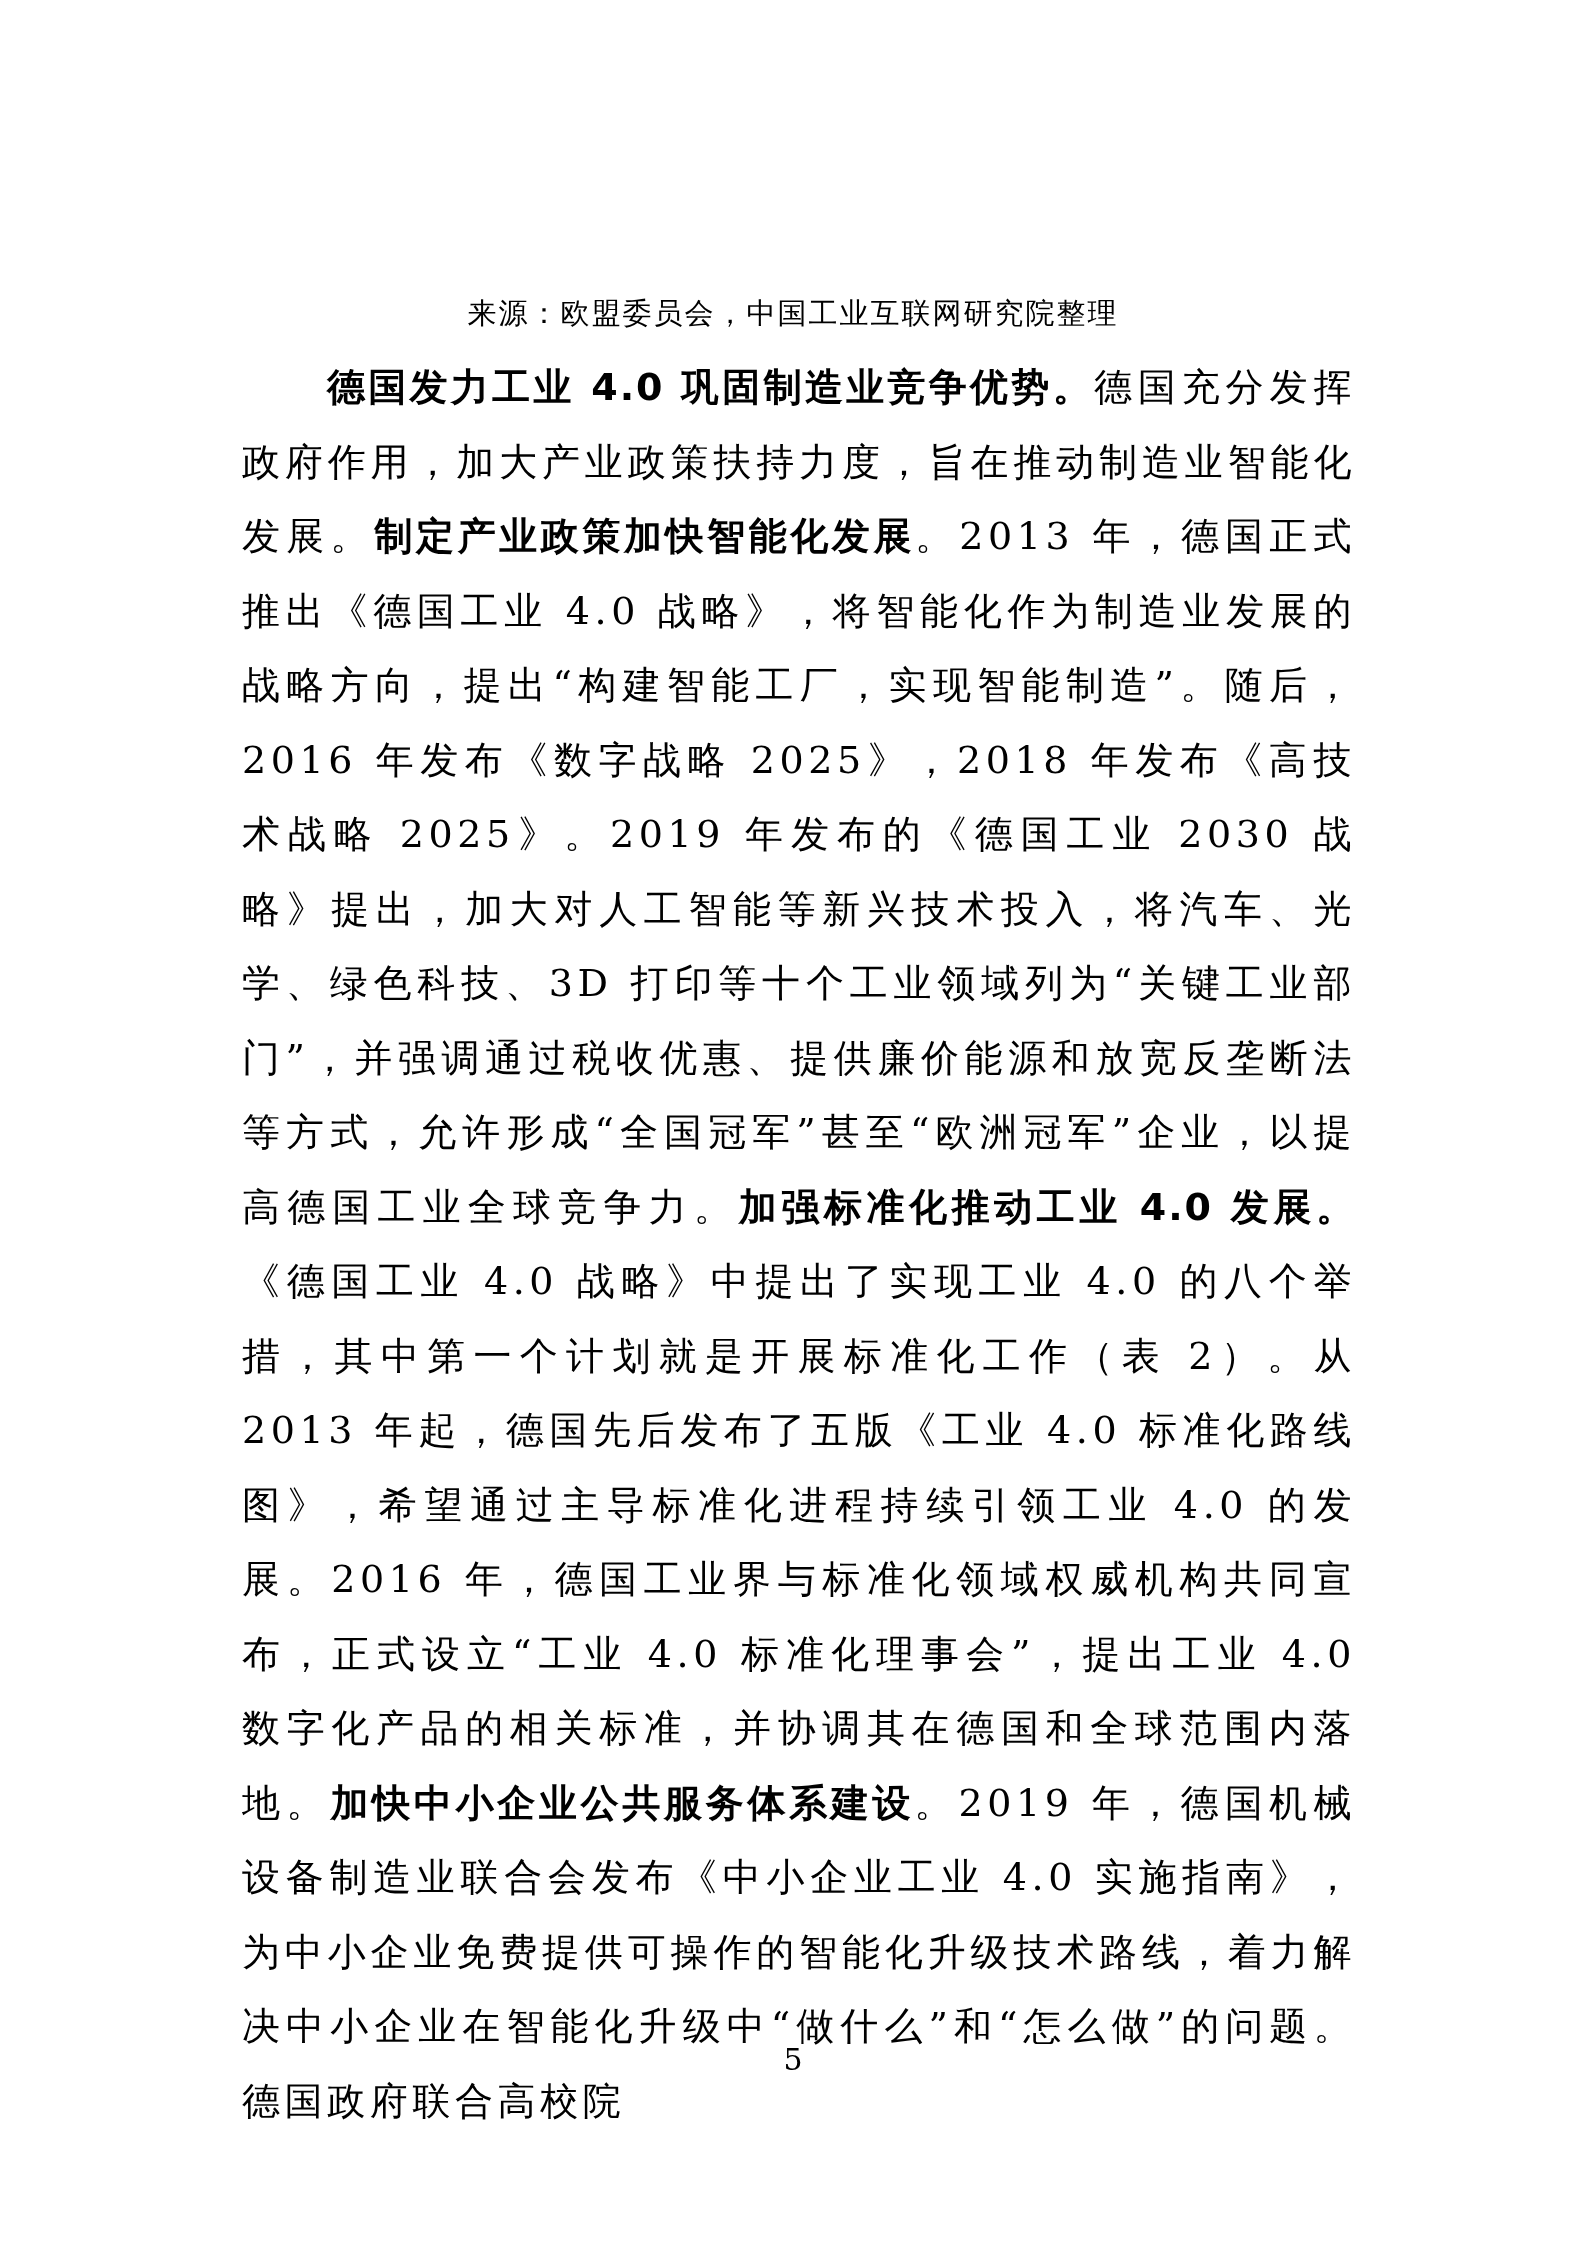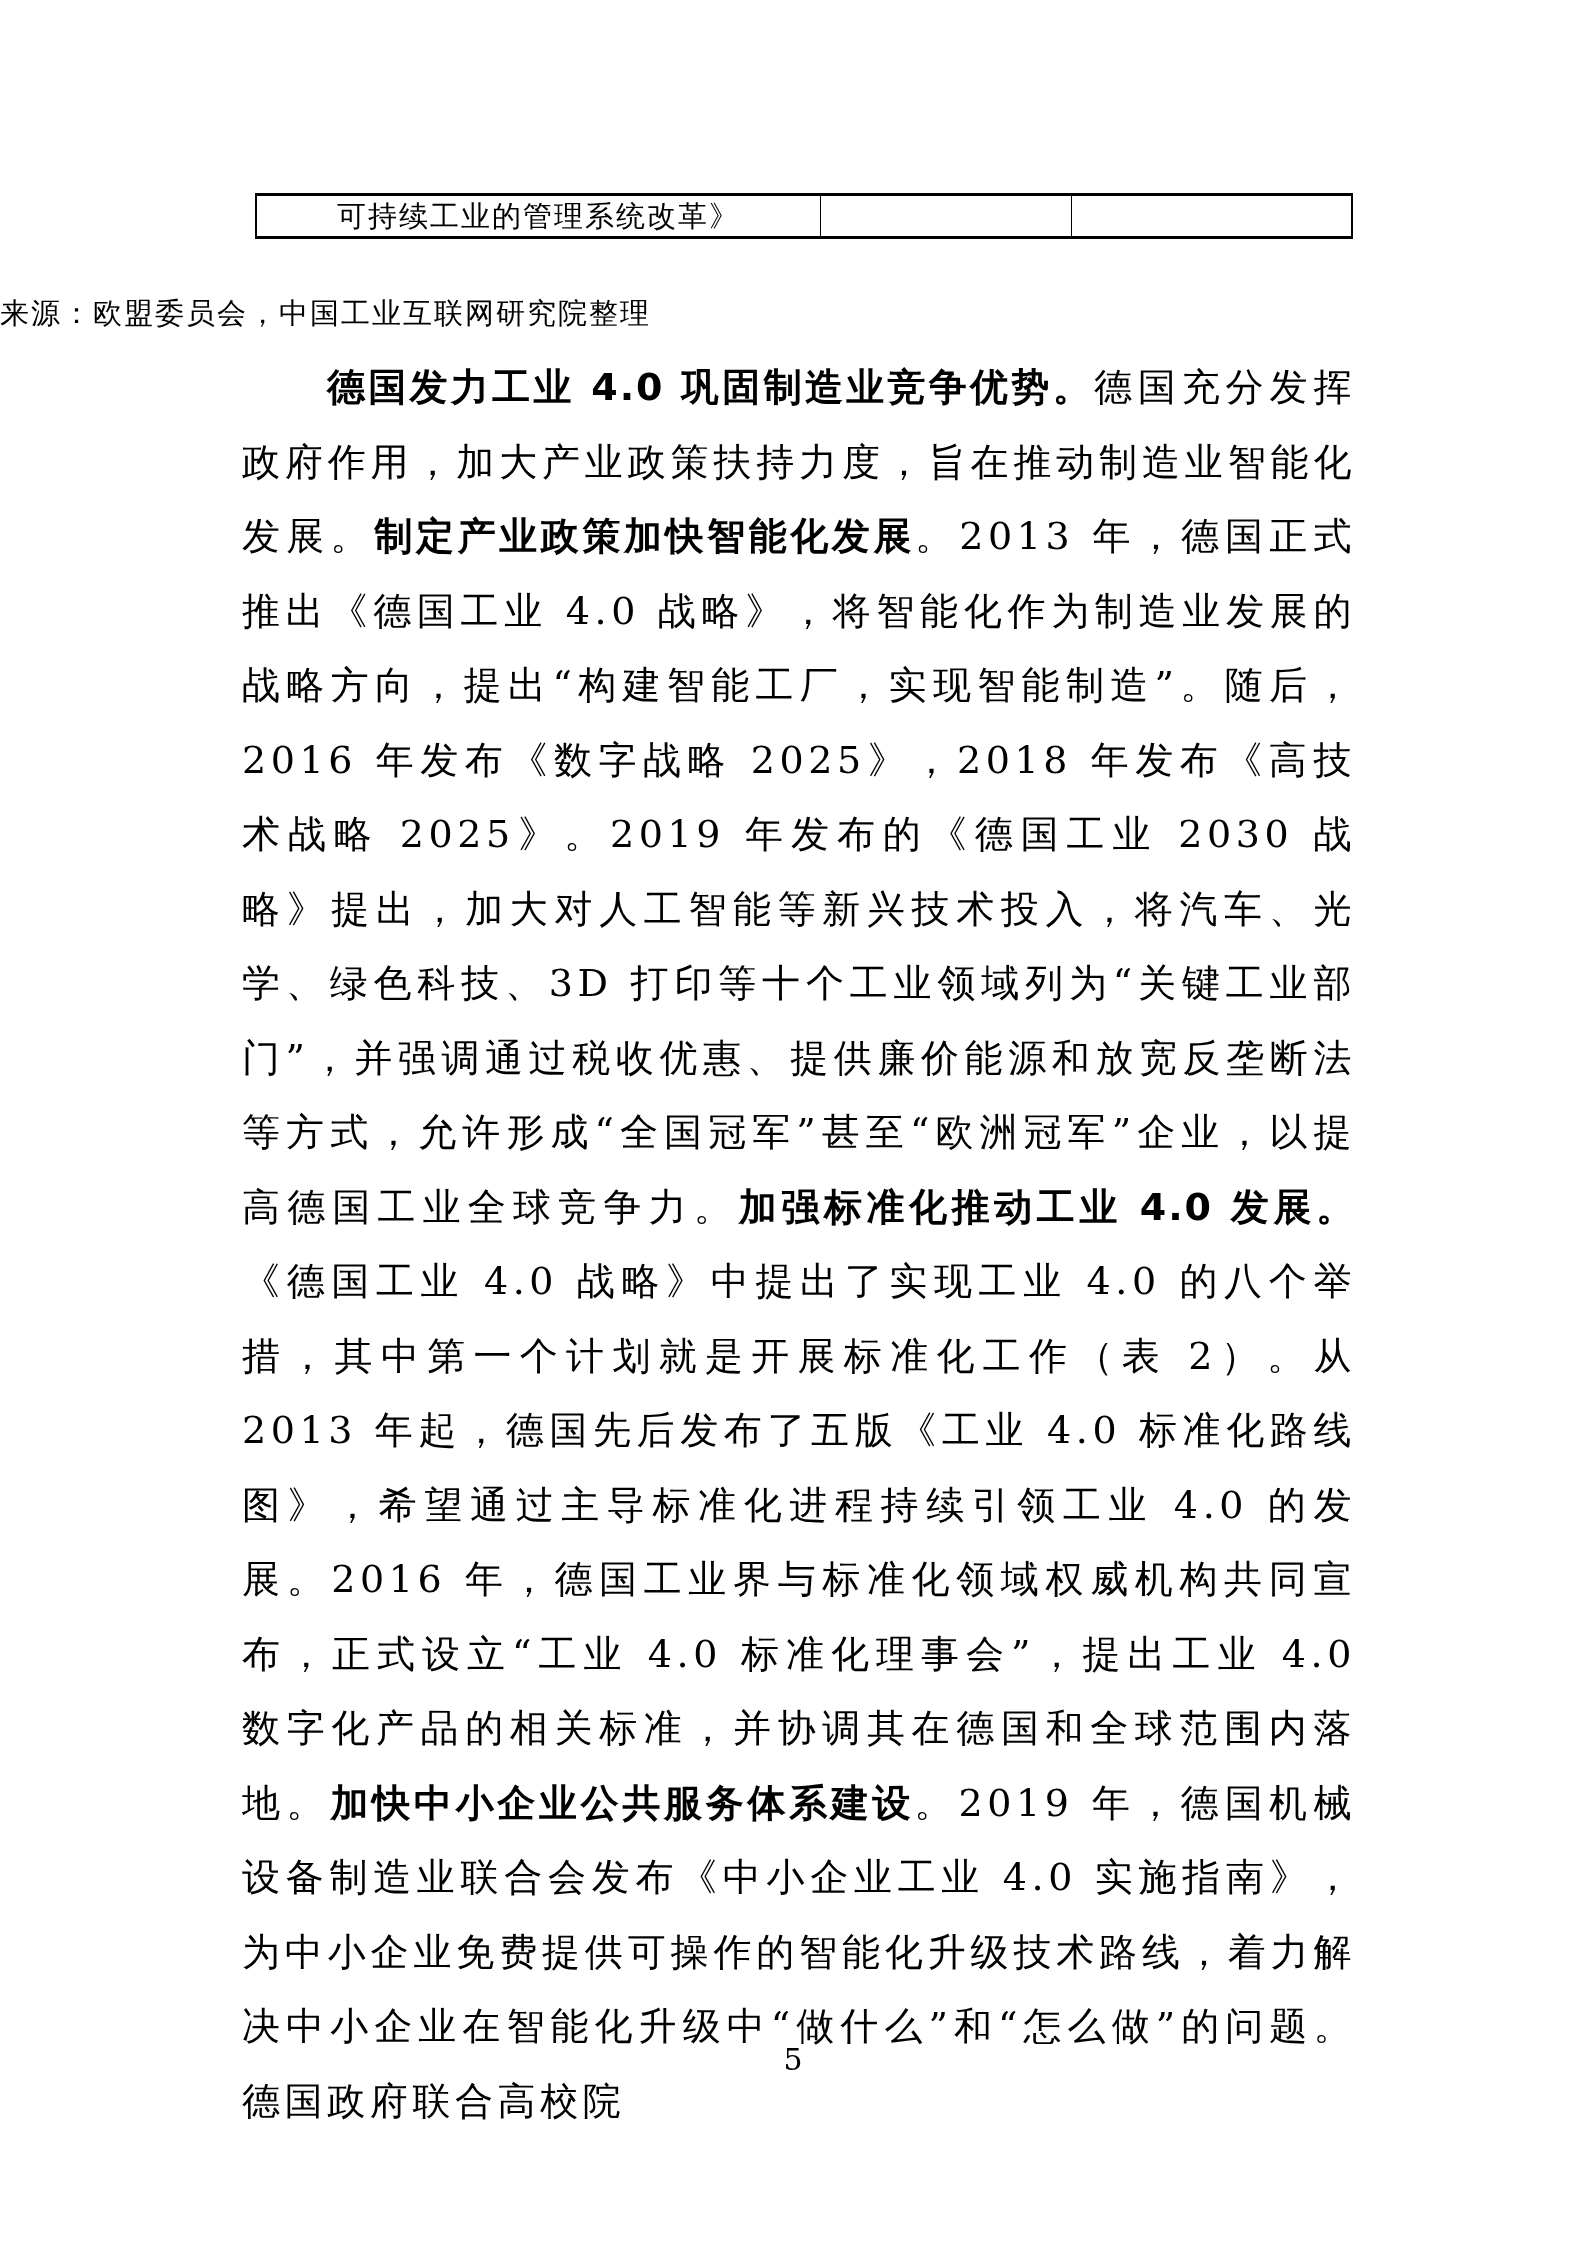--- a/index.html
+++ b/index.html
@@ -5,39 +5,34 @@
   html, body { margin:0; padding:0; background:#ffffff; }
   body { width:1586px; height:2244px; position:relative; overflow:hidden;
          font-family: "DejaVu Serif", "Liberation Serif", serif; color:#000; }
   .tbl { position:absolute; left:255px; top:193px; width:1098px;
          border-collapse:collapse; border-top:3px solid #000; border-bottom:3px solid #000;
          border-left:2px solid #000; border-right:2px solid #000; }
   .tbl td { border:1.5px solid #000; height:40px; padding:0; text-align:center;
             font-size:29px; line-height:40px; letter-spacing:2px; }
   .tbl tr.r2 td { border-top:2.5px solid #000; }
   .c1 { width:564px; } .c2 { width:250px; } .c3 { width:280px; }
-  .source { position:absolute; top:292px; left:0; width:1586px; 
+  .source { position:absolute; top:292px; left:0; width:1586px; text-align:center;
             font-size:29px; line-height:42px; letter-spacing:2px; }
   .body-text { position:absolute; left:242px; top:350px; width:1114px;
                font-size:38px; line-height:74.5px; text-align:justify;
                text-indent:85px; letter-spacing:4.6px; }
   .body-text b { font-family: "DejaVu Sans", "Liberation Sans", sans-serif; font-weight:bold; letter-spacing:2px; }
   .page-num { position:absolute; top:2040px; left:0; width:1586px; text-align:center;
               font-size:30px; line-height:40px; }
 </style>
 </head>
 <body>
 
 <table class="tbl">
   <tbody>
-      <tr class="r1">
-    <td class="c1">可持续工业的管理系统改革》</td>
-    <td class="c2"></td>
-    <td class="c3"></td>
-  </tr>
 </tbody>
   </table>
 
 <div class="source">来源：欧盟委员会，中国工业互联网研究院整理</div>
 
 <p class="body-text" style="margin:0;"><b>德国发力工业 4.0 巩固制造业竞争优势。</b><span>德国充分发挥政府作用，加大产业政策扶持力度，旨在推动制造业智能化发展。</span><b>制定产业政策加快智能化发展</b><span>。2013 年，德国正式推出《德国工业 4.0 战略》，将智能化作为制造业发展的战略方向，提出“构建智能工厂，实现智能制造”。随后，2016 年发布《数字战略 2025》，2018 年发布《高技术战略 2025》。2019 年发布的《德国工业 2030 战略》提出，加大对人工智能等新兴技术投入，将汽车、光学、绿色科技、3D 打印等十个工业领域列为“关键工业部门”，并强调通过税收优惠、提供廉价能源和放宽反垄断法等方式，允许形成“全国冠军”甚至“欧洲冠军”企业，以提高德国工业全球竞争力。</span><b>加强标准化推动工业 4.0 发展。</b><span>《德国工业 4.0 战略》中提出了实现工业 4.0 的八个举措，其中第一个计划就是开展标准化工作（表 2）。从 2013 年起，德国先后发布了五版《工业 4.0 标准化路线图》，希望通过主导标准化进程持续引领工业 4.0 的发展。2016 年，德国工业界与标准化领域权威机构共同宣布，正式设立“工业 4.0 标准化理事会”，提出工业 4.0 数字化产品的相关标准，并协调其在德国和全球范围内落地。</span><b>加快中小企业公共服务体系建设</b><span>。2019 年，德国机械设备制造业联合会发布《中小企业工业 4.0 实施指南》，为中小企业免费提供可操作的智能化升级技术路线，着力解决中小企业在智能化升级中“做什么”和“怎么做”的问题。德国政府联合高校院</span></p>
 
 <div class="page-num">5</div>
 
 </body></html>

